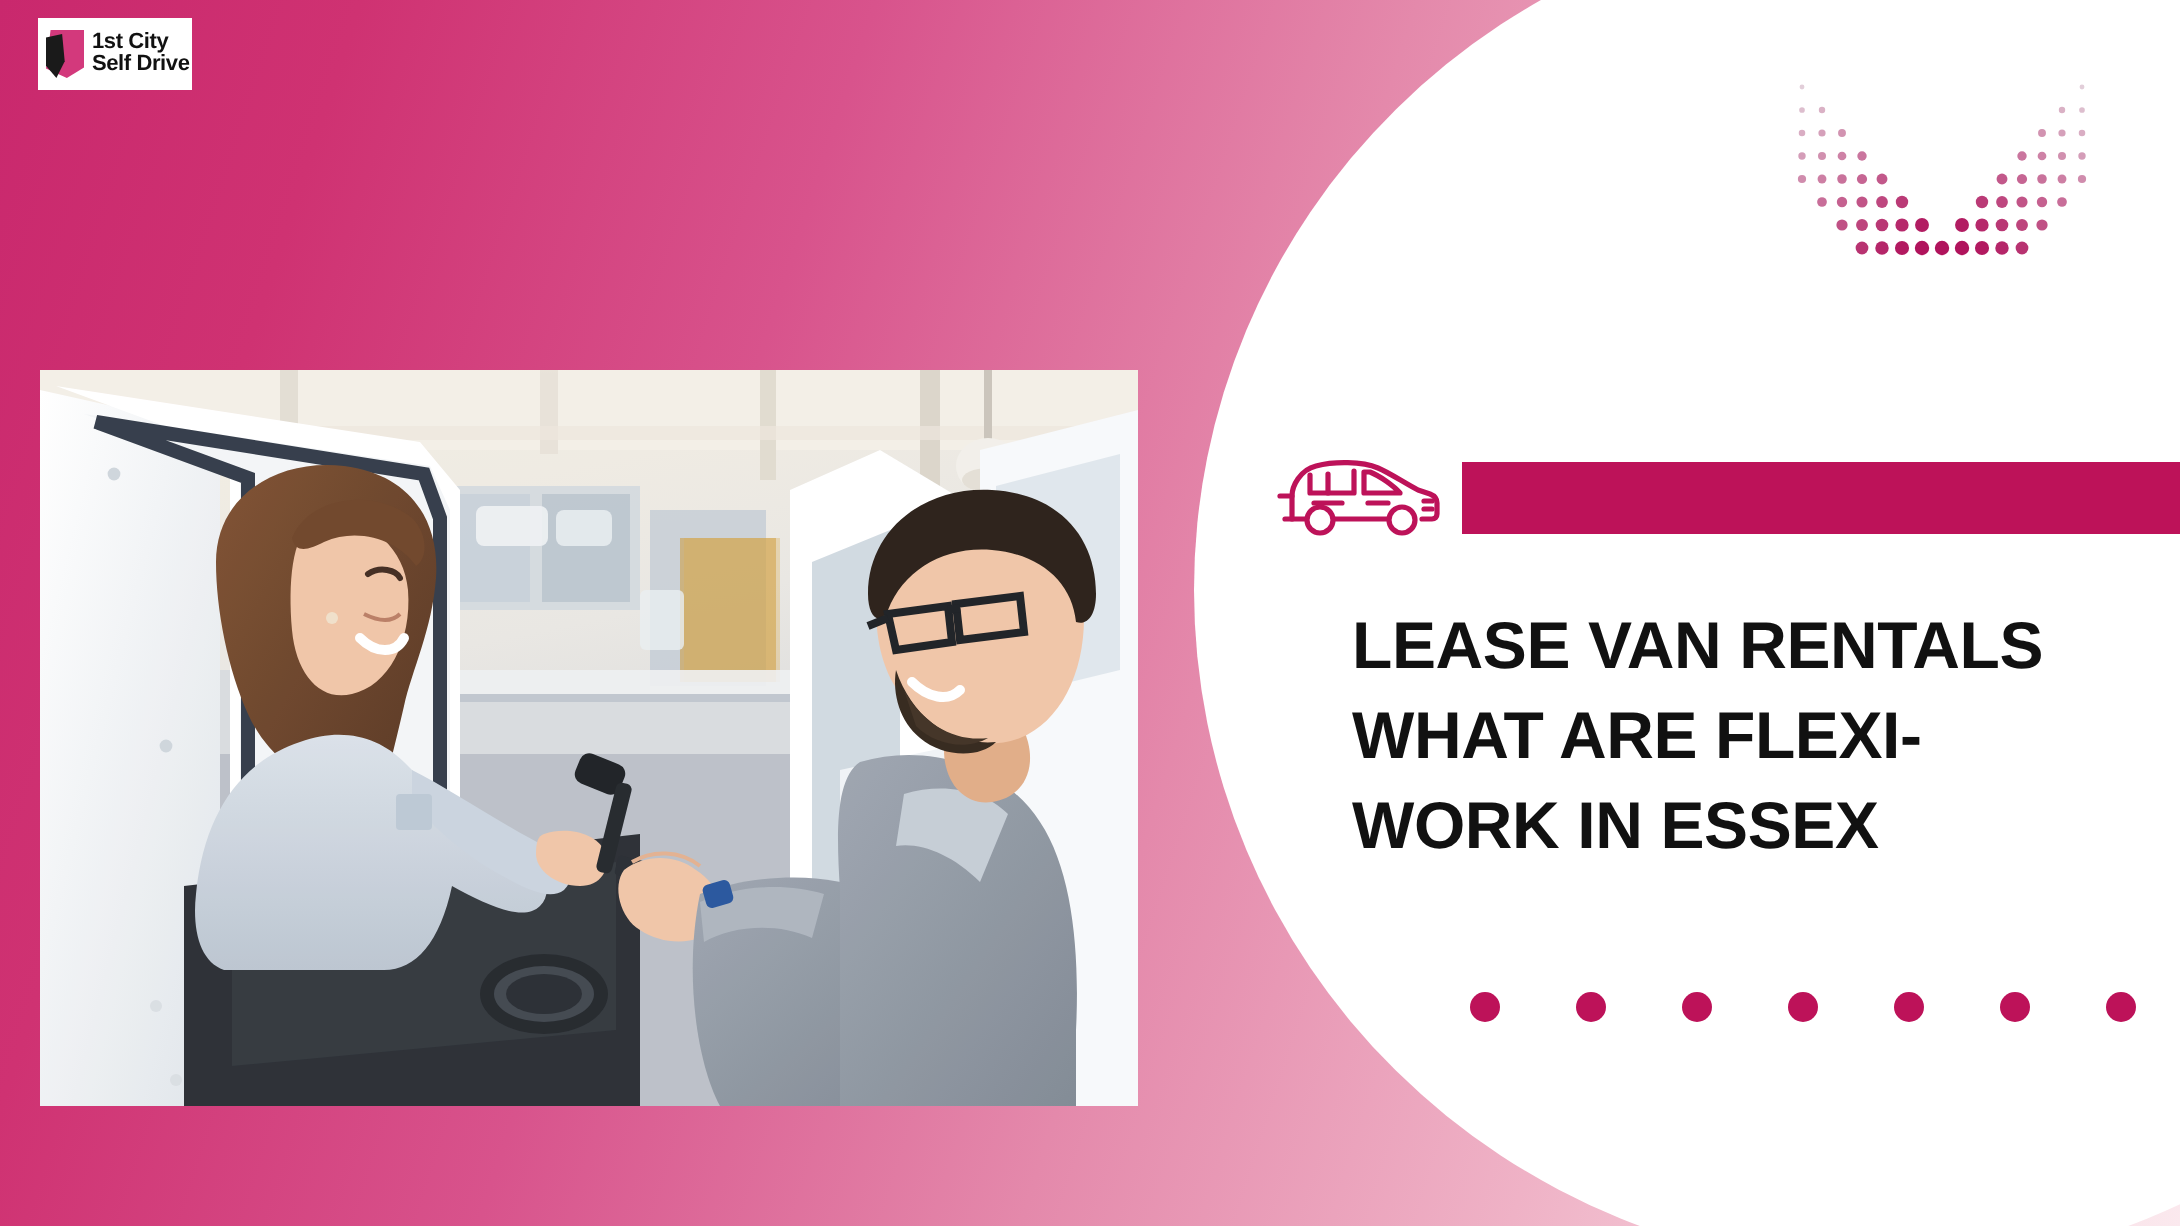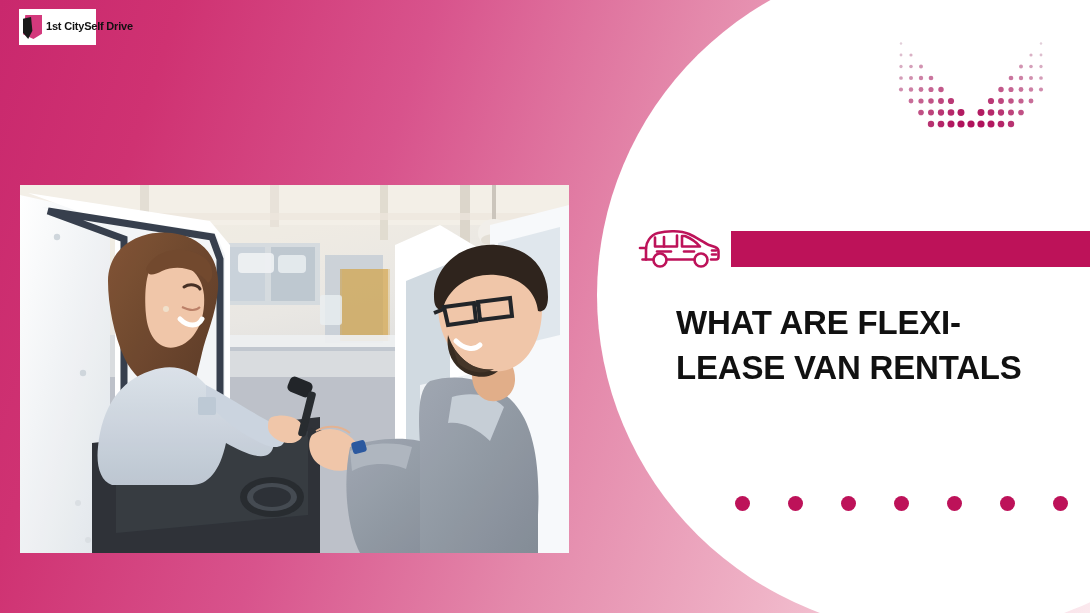--- a/index.html
+++ b/index.html
@@ -65,21 +65,21 @@
   }
   .logo-mark .shape-b {
     position:absolute;
     left:0; top:3px;
     width:13px; height:22px;
     background:#1a1a1a;
     clip-path:polygon(0% 8%, 62% 0%, 72% 62%, 40% 100%, 0% 72%);
   }
   .logo-text {
     display:flex;
-    flex-direction:row;
+    flex-direction:column;
     justify-content:center;
     line-height:1.02;
   }
   .logo-text span {
     font-size:11px;
     font-weight:bold;
     color:#111111;
     letter-spacing:-0.2px;
     white-space:nowrap;
   }
@@ -354,22 +354,23 @@
       <path d="M20,25.5 L34,25.5"></path>
       <path d="M47,25.5 L57,25.5"></path>
       <path d="M75,24.5 L79,24.5"></path>
       <path d="M75,28.5 L79,28.5"></path>
     </svg>
   </div>
 
   <div class="accent-bar"></div>
 
   <div class="headline">
+    <div class="headline-line">LEASE VAN RENTALS</div>
     <div class="headline-line">WHAT ARE FLEXI-</div>
-    <div class="headline-line">LEASE VAN RENTALS</div>
+    <div class="headline-line">WORK IN ESSEX</div>
   </div>
 
   <div class="dot-row">
     <span class="dot"></span>
     <span class="dot"></span>
     <span class="dot"></span>
     <span class="dot"></span>
     <span class="dot"></span>
     <span class="dot"></span>
     <span class="dot"></span>

